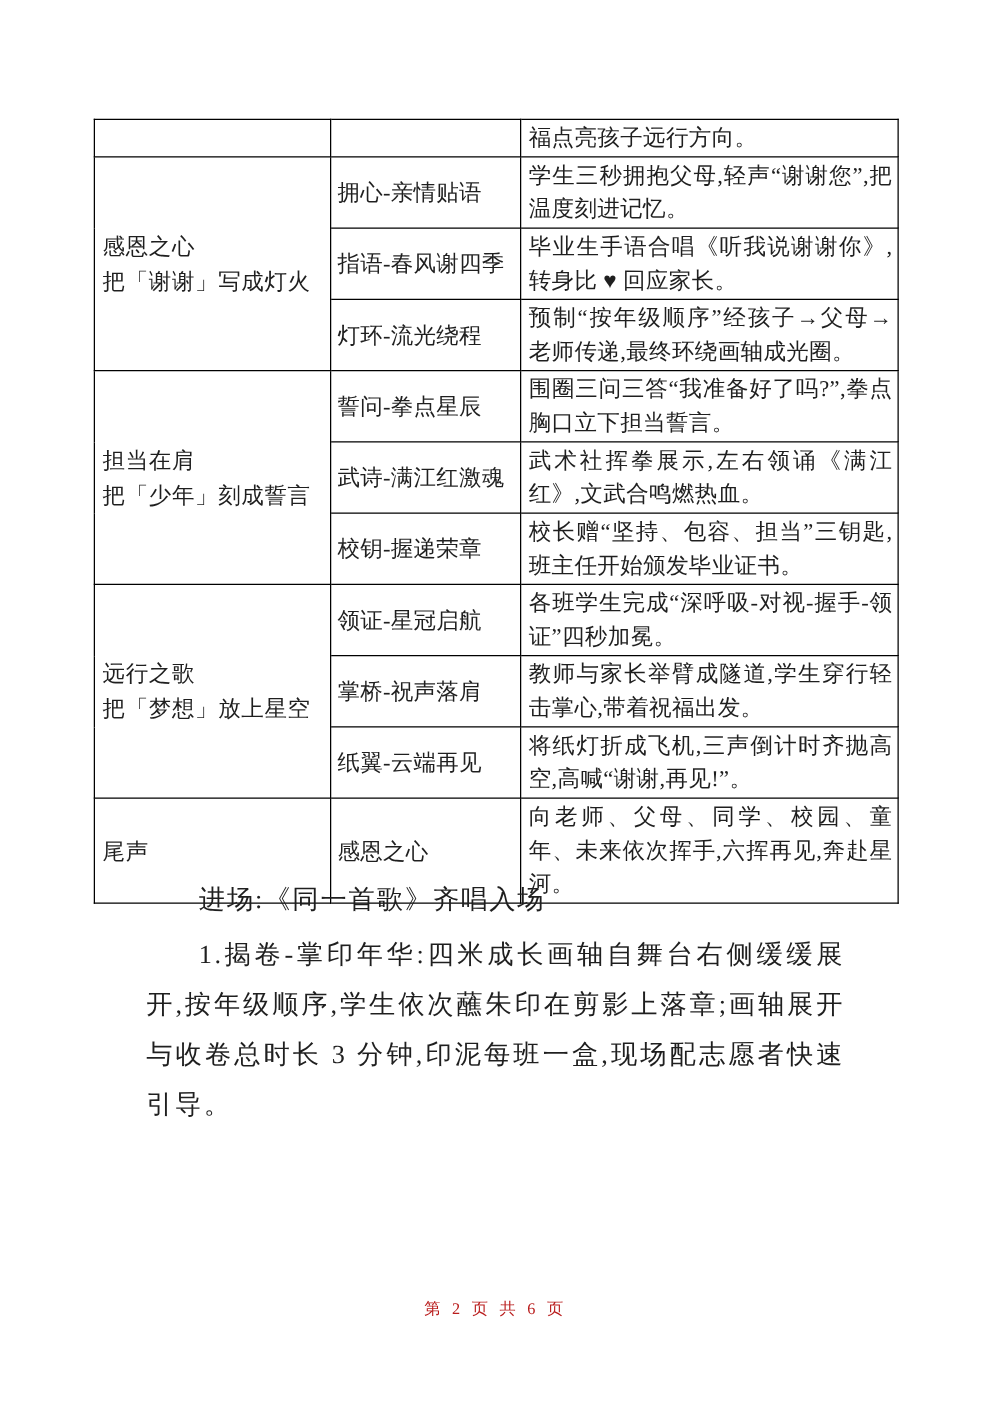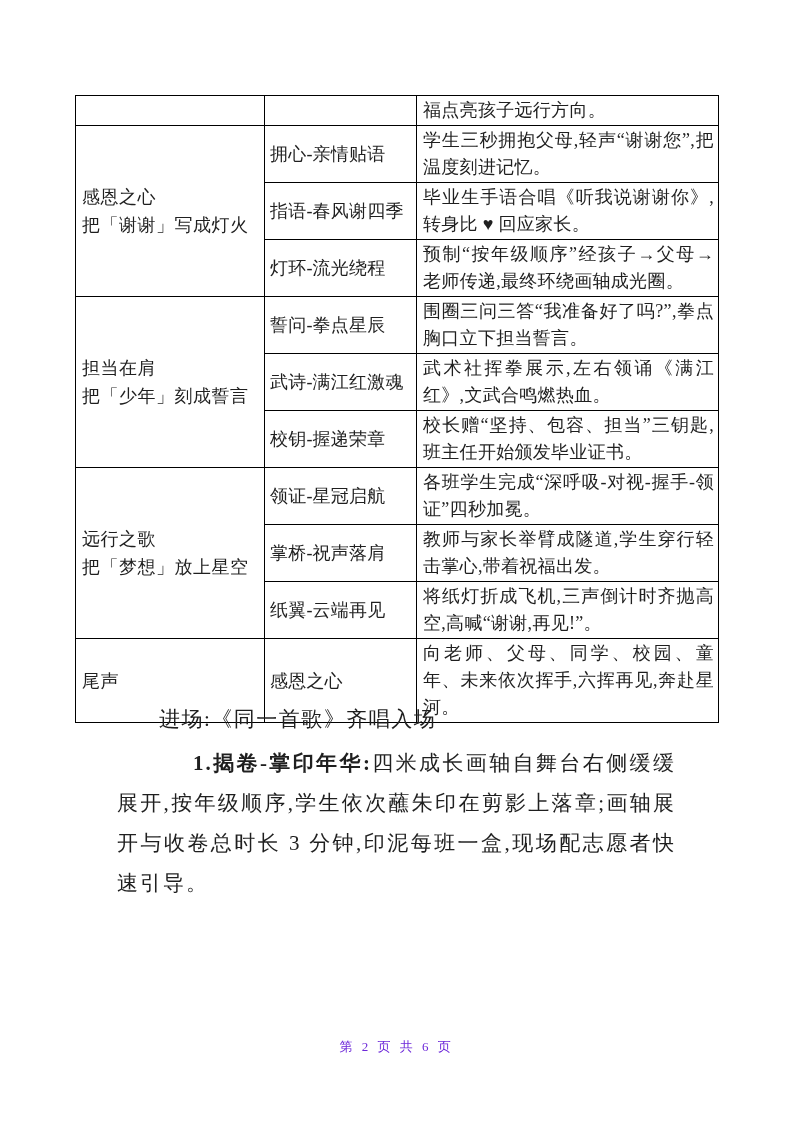--- a/index.html
+++ b/index.html
@@ -55,28 +55,28 @@
     letter-spacing:1.5px;
   }
   .body-para{
     margin:0 0 8px 0;
     font-size:21px;
     line-height:40px;
     text-indent:2em;
     text-align:justify;
     letter-spacing:2px;
   }
-  .body-para .lead{font-weight:bold;margin-left:34px;}
+  .body-para .lead{font-weight:normal;}
   
   .page-footer{
     position:absolute;left:0;right:0;top:1038px;
     text-align:center;
     font-size:13px;
     letter-spacing:3px;
-    color:#6d28d9;
+    color:#b91c1c;
   }
 </style>
 </head>
 <body>
 
 <div class="page">
 
   <table class="program">
     <colgroup>
       <col style="width:189px">

